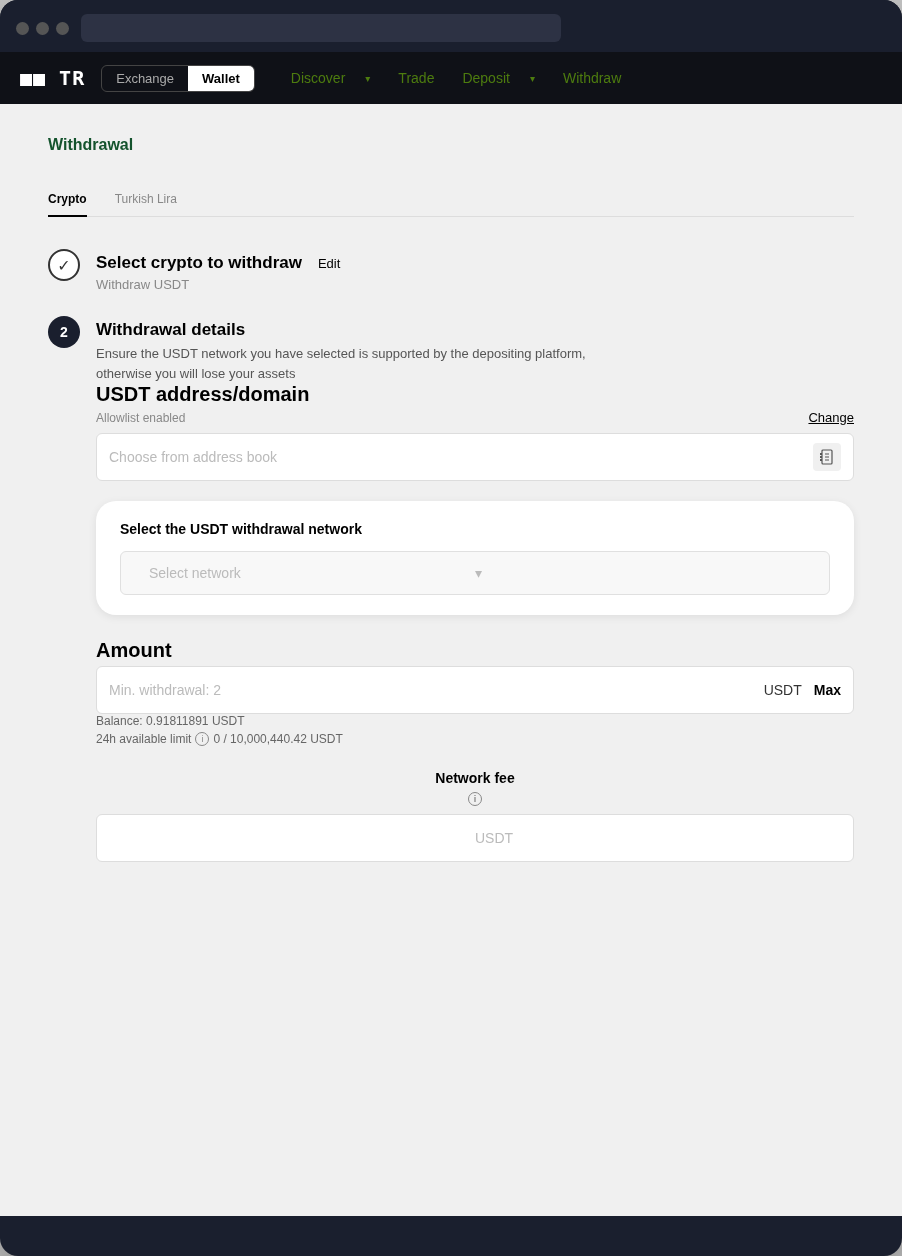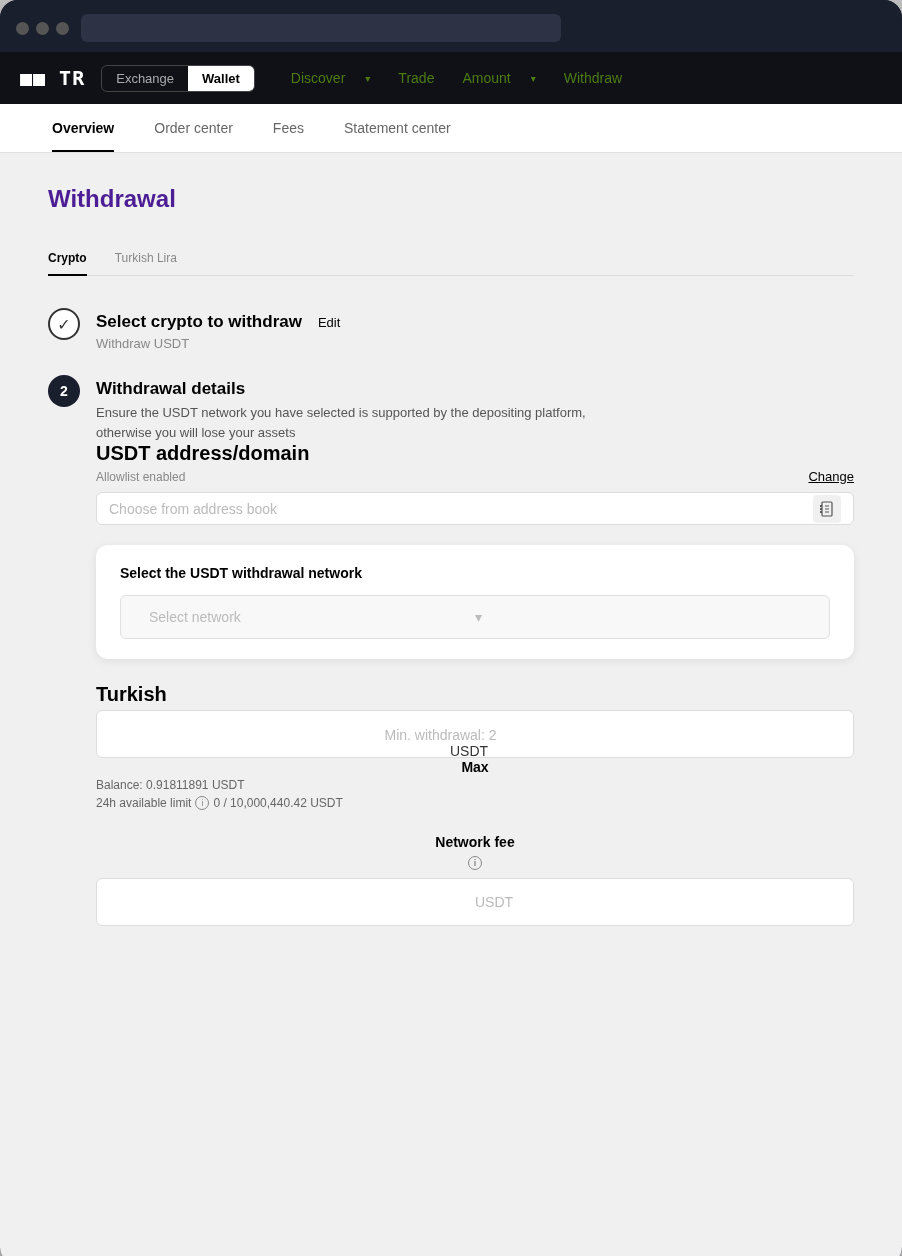--- a/index.html
+++ b/index.html
@@ -153,23 +153,23 @@
     }
 
     
     .main-content {
       background: #f0f0f0;
       min-height: calc(1256px - 56px - 52px - 36px);
       padding: 32px 48px;
     }
 
     .page-title {
-      font-size: 24px;
+      font-size: 16px;
       font-weight: 700;
-      color: #4c1d95;
+      color: #14532d;
       margin-bottom: 28px;
     }
 
     
     .tabs {
       display: flex;
       gap: 0;
       margin-bottom: 32px;
       border-bottom: 1px solid #ddd;
     }
@@ -303,21 +303,21 @@
       cursor: pointer;
     }
 
     .input-wrapper {
       background: white;
       border: 1px solid #ddd;
       border-radius: 6px;
       display: flex;
       align-items: center;
       padding: 0 12px;
-      height: 33px;
+      height: 48px;
     }
 
     .input-wrapper input {
       flex: 1;
       border: none;
       outline: none;
       font-size: 14px;
       color: #aaa;
       background: transparent;
     }
@@ -334,21 +334,21 @@
       display: flex;
       align-items: center;
       justify-content: center;
       cursor: pointer;
       font-size: 14px;
     }
 
     
     .network-card {
       background: white;
-      border-radius: 12px;
+      border-radius: 20px;
       padding: 20px 24px;
       margin-bottom: 24px;
       box-shadow: 0 2px 8px rgba(0,0,0,0.08);
     }
 
     .network-card-title {
       font-size: 14px;
       font-weight: 600;
       color: #000;
       margin-bottom: 14px;
@@ -378,22 +378,21 @@
 
     
     .amount-input-wrapper {
       background: white;
       border: 1px solid #ddd;
       border-radius: 6px;
       display: flex;
       align-items: center;
       padding: 16px 12px;
       height: 48px;
-      margin-bottom: 20px;
-      flex-direction: column;
+      margin-bottom: 0;
     }
 
     .amount-input-wrapper input {
       flex: 1;
       border: none;
       outline: none;
       font-size: 14px;
       color: #bbb;
       background: transparent;
     }
@@ -507,43 +506,29 @@
 
     <div class="nav-links">
       <div class="nav-link">
         <span>Discover</span>
         <span class="chevron">▾</span>
       </div>
       <div class="nav-link">
         <span>Trade</span>
       </div>
       <div class="nav-link">
-        <span>Amount</span>
+        <span>Deposit</span>
         <span class="chevron">▾</span>
       </div>
       <div class="nav-link">
         <span>Withdraw</span>
       </div>
     </div>
   </div>
 
-  <div class="sub-nav">
-    <div class="sub-nav-item active">
-      <span>Overview</span>
-    </div>
-    <div class="sub-nav-item">
-      <span>Order center</span>
-    </div>
-    <div class="sub-nav-item">
-      <span>Fees</span>
-    </div>
-    <div class="sub-nav-item">
-      <span>Statement center</span>
-    </div>
-  </div>
 
   <div class="main-content">
     <h1 class="page-title">Withdrawal</h1>
 
     <div class="tabs">
       <div class="tab active">
         <span>Crypto</span>
       </div>
       <div class="tab">
         <span>Turkish Lira</span>
@@ -599,21 +584,21 @@
 
           <div class="network-card">
             <div class="network-card-title">Select the USDT withdrawal network</div>
             <div class="select-wrapper">
               <span>Select network</span>
               <span class="select-chevron">▾</span>
             </div>
           </div>
 
           <div class="field-group">
-            <div class="field-label">Turkish</div>
+            <div class="field-label">Amount</div>
             <div class="amount-input-wrapper">
               <input type="text" placeholder="Min. withdrawal: 2" style="">
               <span class="amount-currency">USDT</span>
               <button class="amount-max-btn">Max</button>
             </div>
             <div class="balance-info">Balance: 0.91811891 USDT</div>
             <div class="limit-info">
               <span>24h available limit</span>
               <span class="info-circle">i</span>
               <span>0 / 10,000,440.42 USDT</span>

